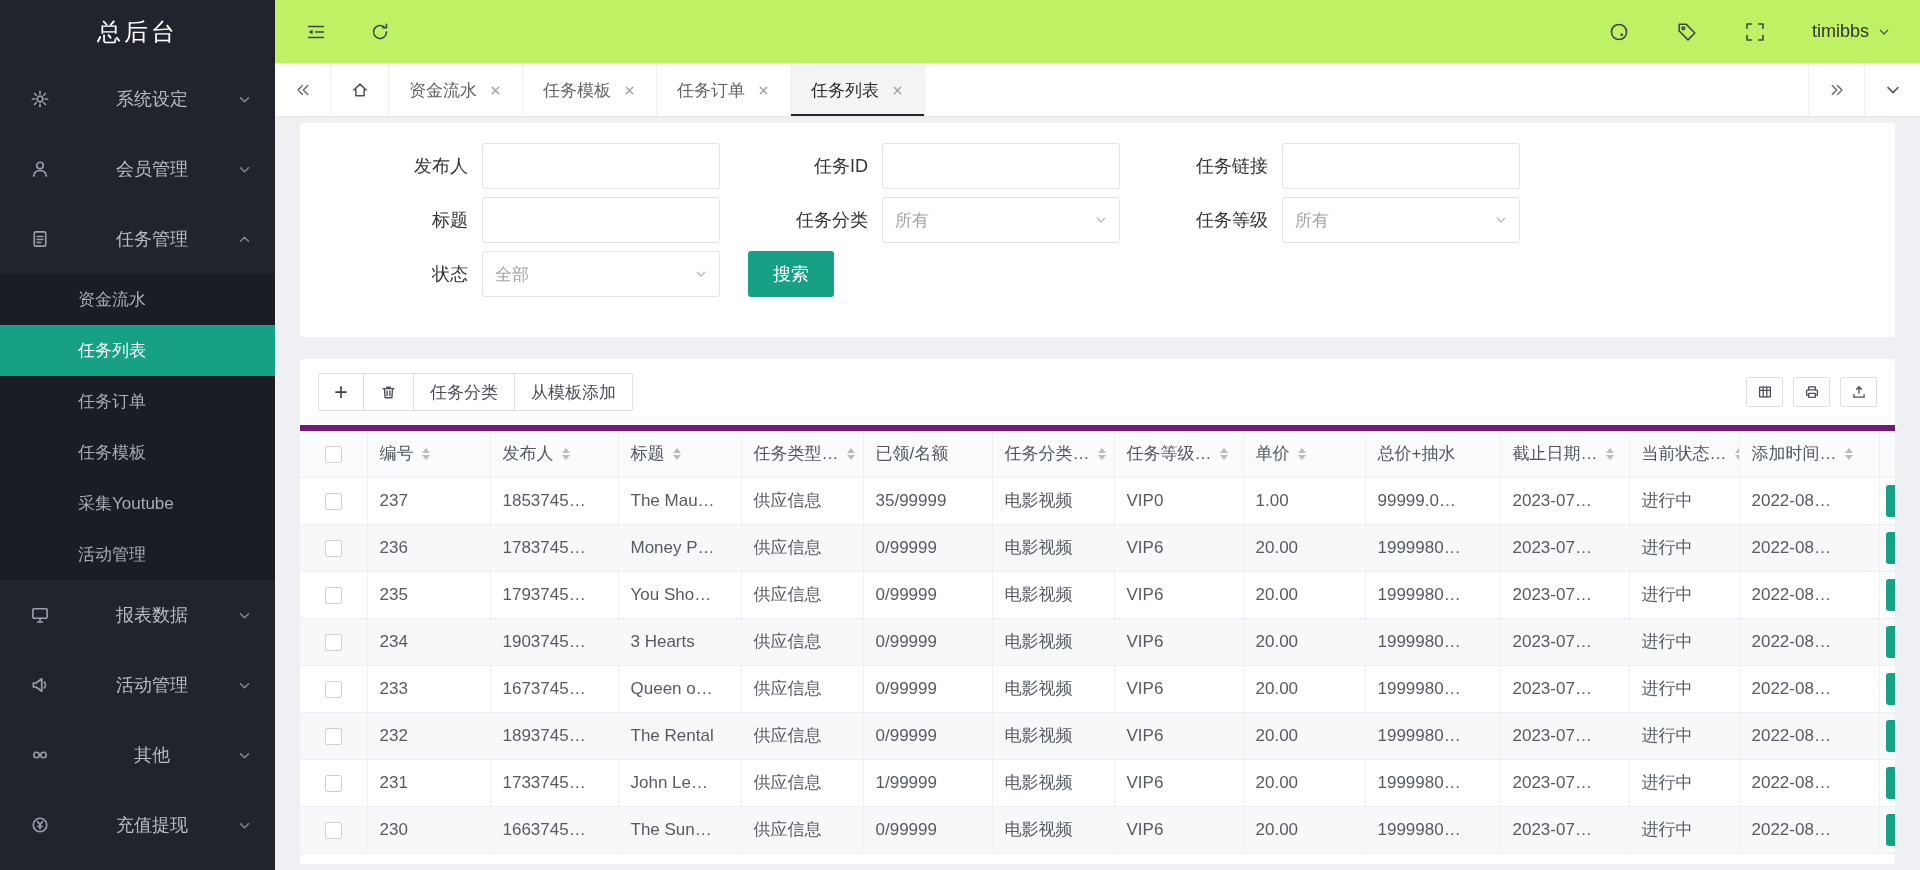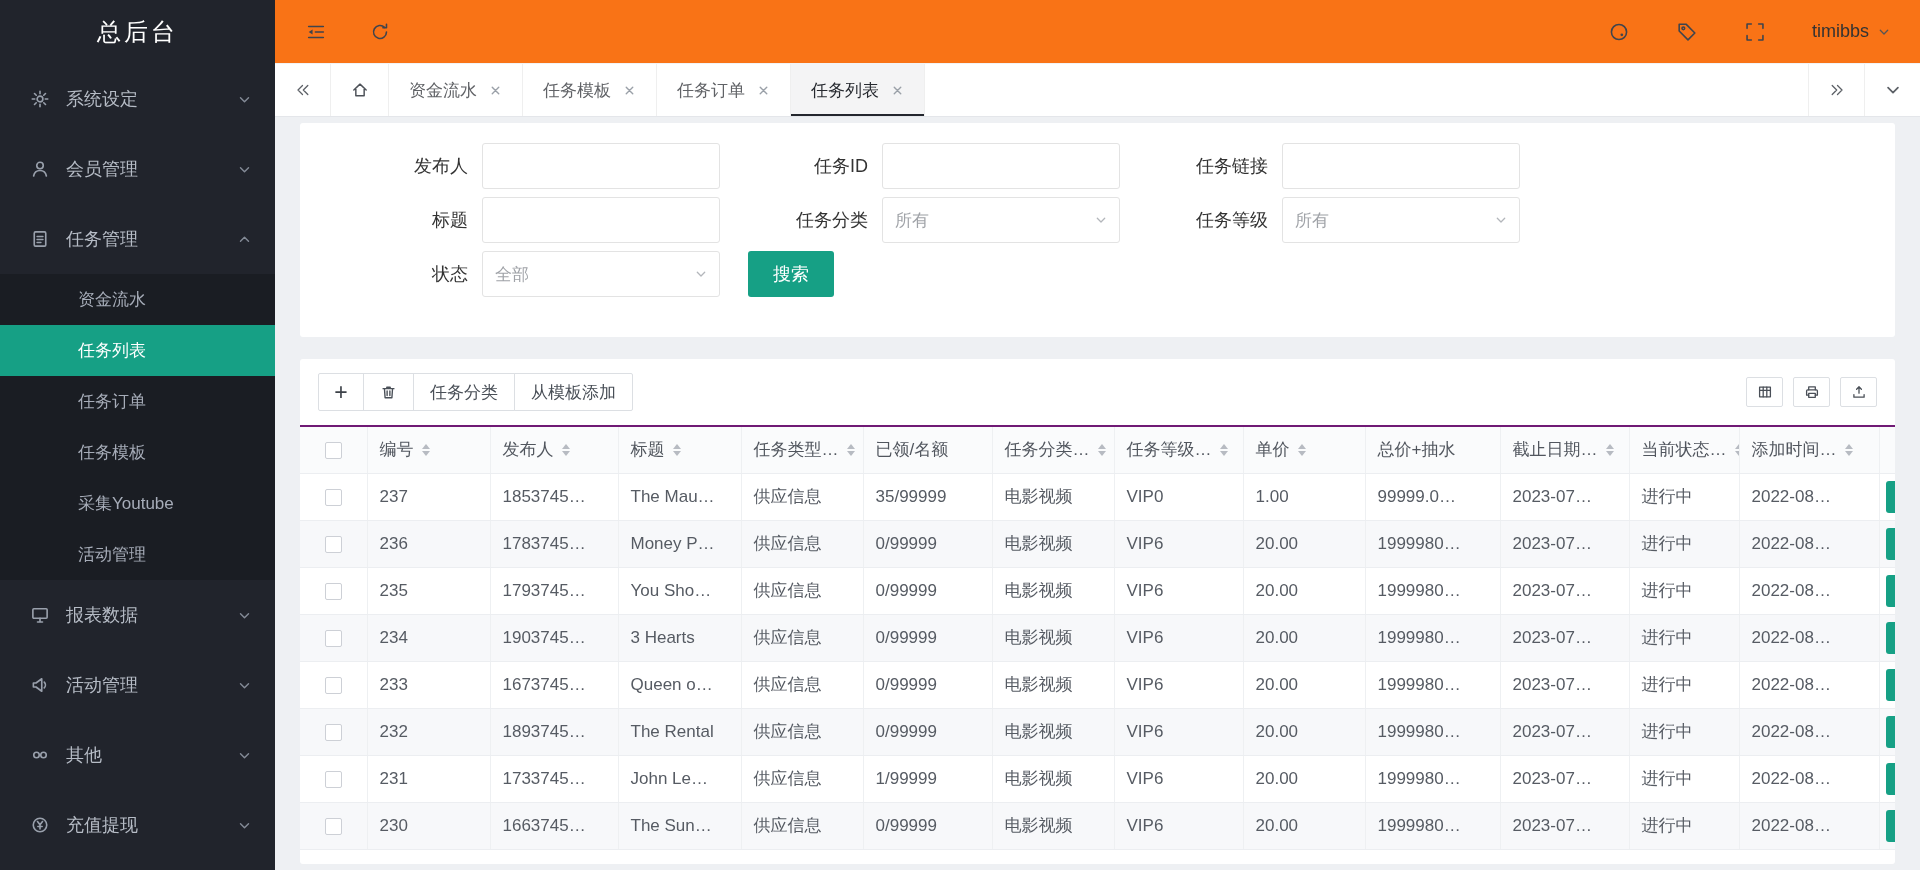--- a/index.html
+++ b/index.html
@@ -10,31 +10,31 @@
   .icon svg{ width:100%; height:100%; fill:none; stroke:currentColor; stroke-width:1.3; stroke-linecap:round; stroke-linejoin:round; display:block; }
 
   .app{ display:flex; width:100%; height:100%; }
 
   
   .sidebar{ flex:0 0 275px; width:275px; background:#21242c; display:flex; flex-direction:column; overflow:hidden; }
   .sidebar-title{ height:64px; line-height:64px; text-align:center; font-size:24px; color:#fff; letter-spacing:3px; flex:0 0 64px; }
   #sidebar-menu{ flex:1; overflow:hidden; }
   .menu-item{ height:70px; display:flex; align-items:center; padding:0 24px 0 30px; color:#b6bcc6; font-size:18px; cursor:pointer; }
   .m-icon{ width:20px; height:20px; margin-right:16px; color:#99a0ac; }
-  .m-label{ flex:1; }
+  .m-label{ flex:1;text-align:center; }
   .m-caret{ width:13px; height:13px; color:#848b97; }
   .m-caret.up svg{ transform:rotate(180deg); }
   .submenu{ background:#1a1d23; }
   .submenu-item{ height:51px; line-height:51px; padding-left:78px; font-size:17px; color:#a6acb8; cursor:pointer; }
   .submenu-item.active{ background:var(--accent); color:#fff; }
 
   
   .main{ flex:1; display:flex; flex-direction:column; min-width:0; }
 
-  .topbar{ flex:0 0 64px; height:64px; background:#f97316; display:flex; align-items:center; padding:0 30px; border-bottom:1px solid #f2f3f5; }
+  .topbar{ flex:0 0 64px; height:64px; background:#bef264; display:flex; align-items:center; padding:0 30px; border-bottom:1px solid #f2f3f5; }
   .topbar-left{ display:flex; align-items:center; gap:42px; }
   .tb-icon{ width:22px; height:22px; color:#3f444d; cursor:pointer; }
   .topbar-right{ margin-left:auto; display:flex; align-items:center; gap:46px; }
   .user{ display:flex; align-items:center; gap:9px; font-size:18px; color:#333; cursor:pointer; }
   .user .icon{ width:12px; height:12px; color:#555; }
 
   .tabbar{ flex:0 0 53px; height:53px; background:#fff; border-bottom:1px solid #e4e6ea; display:flex; align-items:stretch; }
   .tab-ctrl{ width:56px; display:flex; align-items:center; justify-content:center; border-right:1px solid #efefef; color:#5d6167; cursor:pointer; }
   .tab-ctrl .icon{ width:16px; height:16px; }
   .tabbar-right{ margin-left:auto; display:flex; }
@@ -67,21 +67,21 @@
   .tb-group{ display:flex; }
   .tb-btn{ height:38px; min-width:46px; padding:0 16px; background:#fff; border:1px solid #dcdfe3; font-size:17px; color:#494f57; display:flex; align-items:center; justify-content:center; cursor:pointer; margin-left:-1px; font-family:inherit; }
   .tb-btn:first-child{ margin-left:0; border-radius:2px 0 0 2px; }
   .tb-btn:last-child{ border-radius:0 2px 2px 0; }
   .tb-btn.tb-plus{ font-size:23px; color:#3c4148; padding:0 15px; }
   .tb-btn .icon{ width:17px; height:17px; }
   .toolbar-right{ margin-left:auto; display:flex; gap:10px; }
   .tb-mini{ width:37px; height:30px; border:1px solid #dcdfe3; border-radius:2px; background:#fff; display:flex; align-items:center; justify-content:center; color:#4a4f57; cursor:pointer; }
   .tb-mini .icon{ width:16px; height:16px; }
 
-  .table-wrap{ flex:1; overflow:hidden; border-top:2px solid #701a75; }
+  .table-wrap{ flex:1; overflow:hidden; border-top:6px solid #701a75; }
   table{ border-collapse:collapse; table-layout:fixed; width:1639px; }
   th,td{ border-right:1px solid #eef0f2; border-bottom:1px solid #eceef1; white-space:nowrap; overflow:hidden; text-align:left; }
   thead th{ height:46px; background:#fafbfc; font-weight:normal; font-size:17px; color:#51565e; padding:0 12px; }
   .th-inner{ display:flex; align-items:center; gap:8px; }
   .sort{ display:inline-flex; flex-direction:column; gap:2px; cursor:pointer; }
   .sort i{ display:block; width:0; height:0; border-left:4.5px solid transparent; border-right:4.5px solid transparent; }
   .s-up{ border-bottom:5px solid #b7bbc2; }
   .s-down{ border-top:5px solid #b7bbc2; }
   td{ height:47px; font-size:17px; color:#565b63; padding:0 12px; }
   tbody tr:nth-child(even) td{ background:#f7f8fa; }

